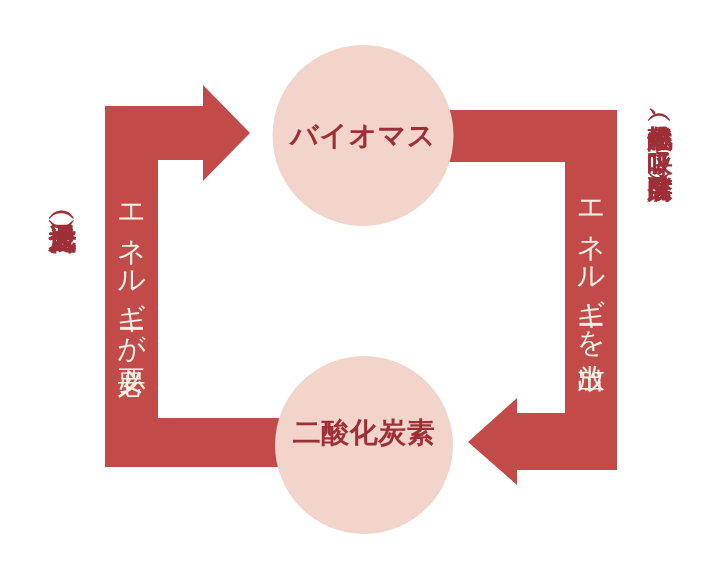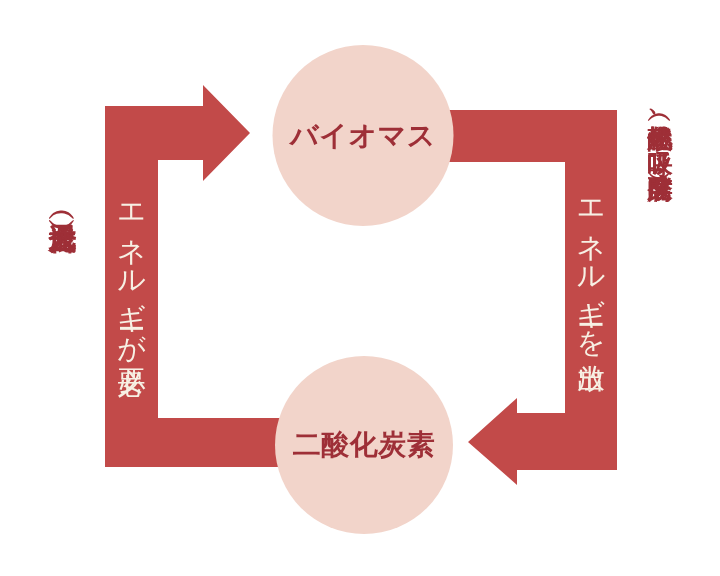--- a/index.html
+++ b/index.html
@@ -28,21 +28,21 @@
     display: flex;
     align-items: center;
     justify-content: center;
     color: #9e2f37;
     font-size: 28px;
     font-weight: 600;
     letter-spacing: 0.5px;
     white-space: nowrap;
   }
   .node-label.biomass { left: 272px; top: 45px;  width: 182px; height: 181px; }
-  .node-label.co2     { left: 275px; top: 356px; width: 178px; height: 178px; }
+  .node-label.co2     { left: 275px; top: 344px; width: 178px; height: 178px; }
 
   .vtext-wrap {
     position: absolute;
     display: flex;
     justify-content: center;
   }
   .vtext {
     writing-mode: vertical-rl;
     text-orientation: mixed;
     white-space: nowrap;

